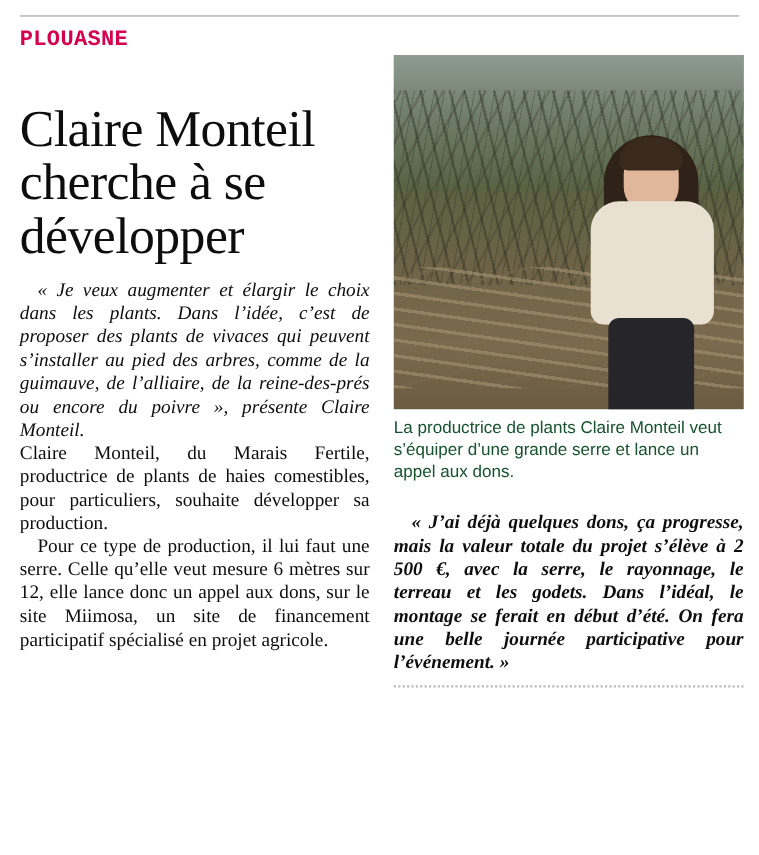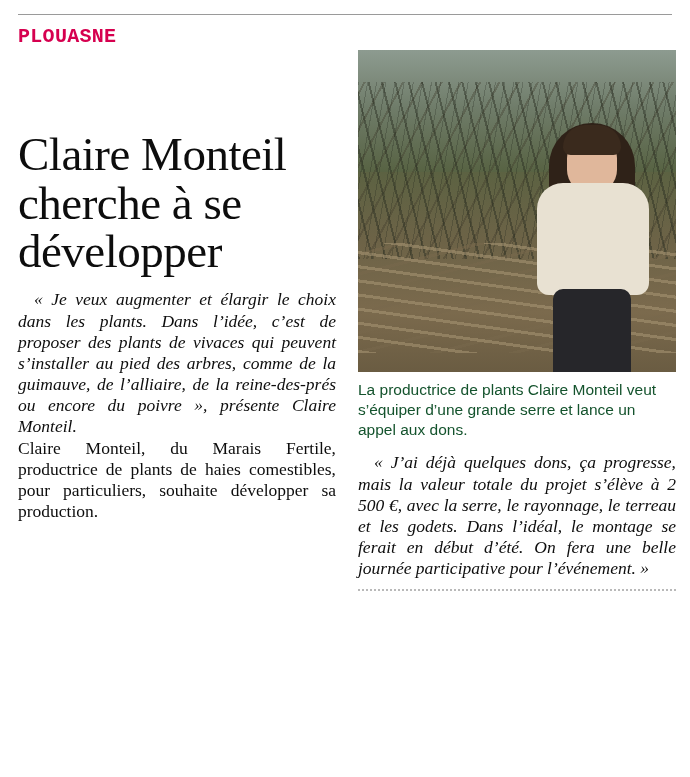--- a/index.html
+++ b/index.html
@@ -171,21 +171,22 @@
   .dotted-rule {
     border-top: 2px dotted #b9b9b9;
     margin: 10px 0 9px 0;
   }
   .infoline {
     font-family: "Liberation Sans", sans-serif;
     font-size: 15.5px;
     margin: 0;
   }
   .right-body {
-    margin-top: 12px;
+    margin-top: 24px;
+    font-weight: bold;
   }
   .right-body p {
     font-size: 17.5px;
     line-height: 1.21;
     margin: 0;
     text-align: justify;
     font-style: italic;
     text-indent: 16px;
   }
 </style>
@@ -198,20 +199,21 @@
 
   <div class="kicker">PLOUASNE</div>
 
   <div class="columns">
 
     <div class="col-left">
       <h1 class="headline">Claire Monteil cherche à se développer</h1>
 
       <p class="body indent quote-lead">« Je veux augmenter et élargir le choix dans les plants. Dans l’idée, c’est de proposer des plants de vivaces qui peuvent s’installer au pied des arbres, comme de la guimauve, de l’alliaire, de la reine-des-prés ou encore du poivre », présente Claire Monteil.</p>
       <p class="body">Claire Monteil, du Marais Fertile, productrice de plants de haies comestibles, pour particuliers, souhaite développer sa production.</p>
+      <p class="body indent">Pour ce type de production, il lui faut une serre. Celle qu’elle veut mesure 6 mètres sur 12, elle lance donc un appel aux dons, sur le site Miimosa, un site de financement participatif spécialisé en projet agricole.</p>
     </div>
 
     <div class="col-right">
 
       <div class="photo-wrap">
         <div class="photo">
           <div class="sky"></div>
           <div class="ground"></div>
           <div class="brush"></div>
           <div class="logs"></div>

